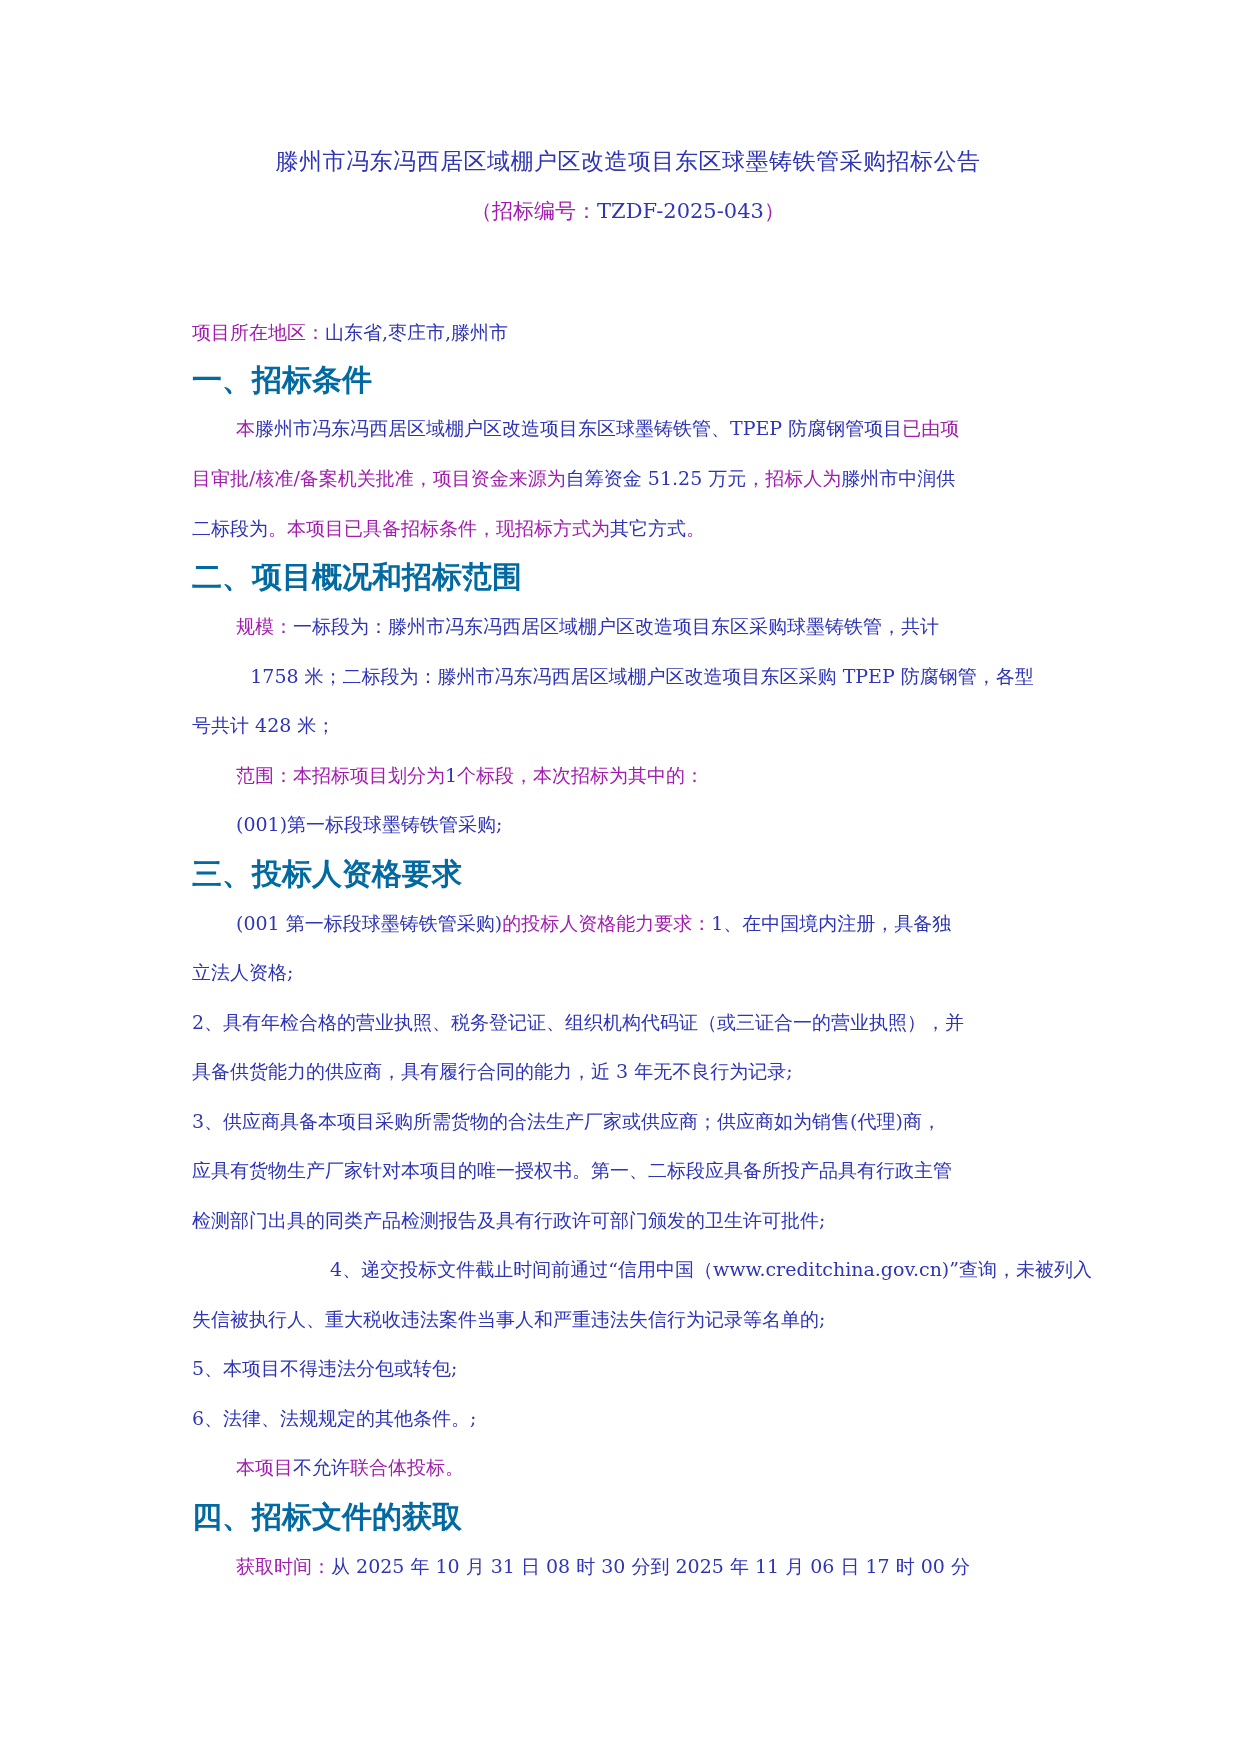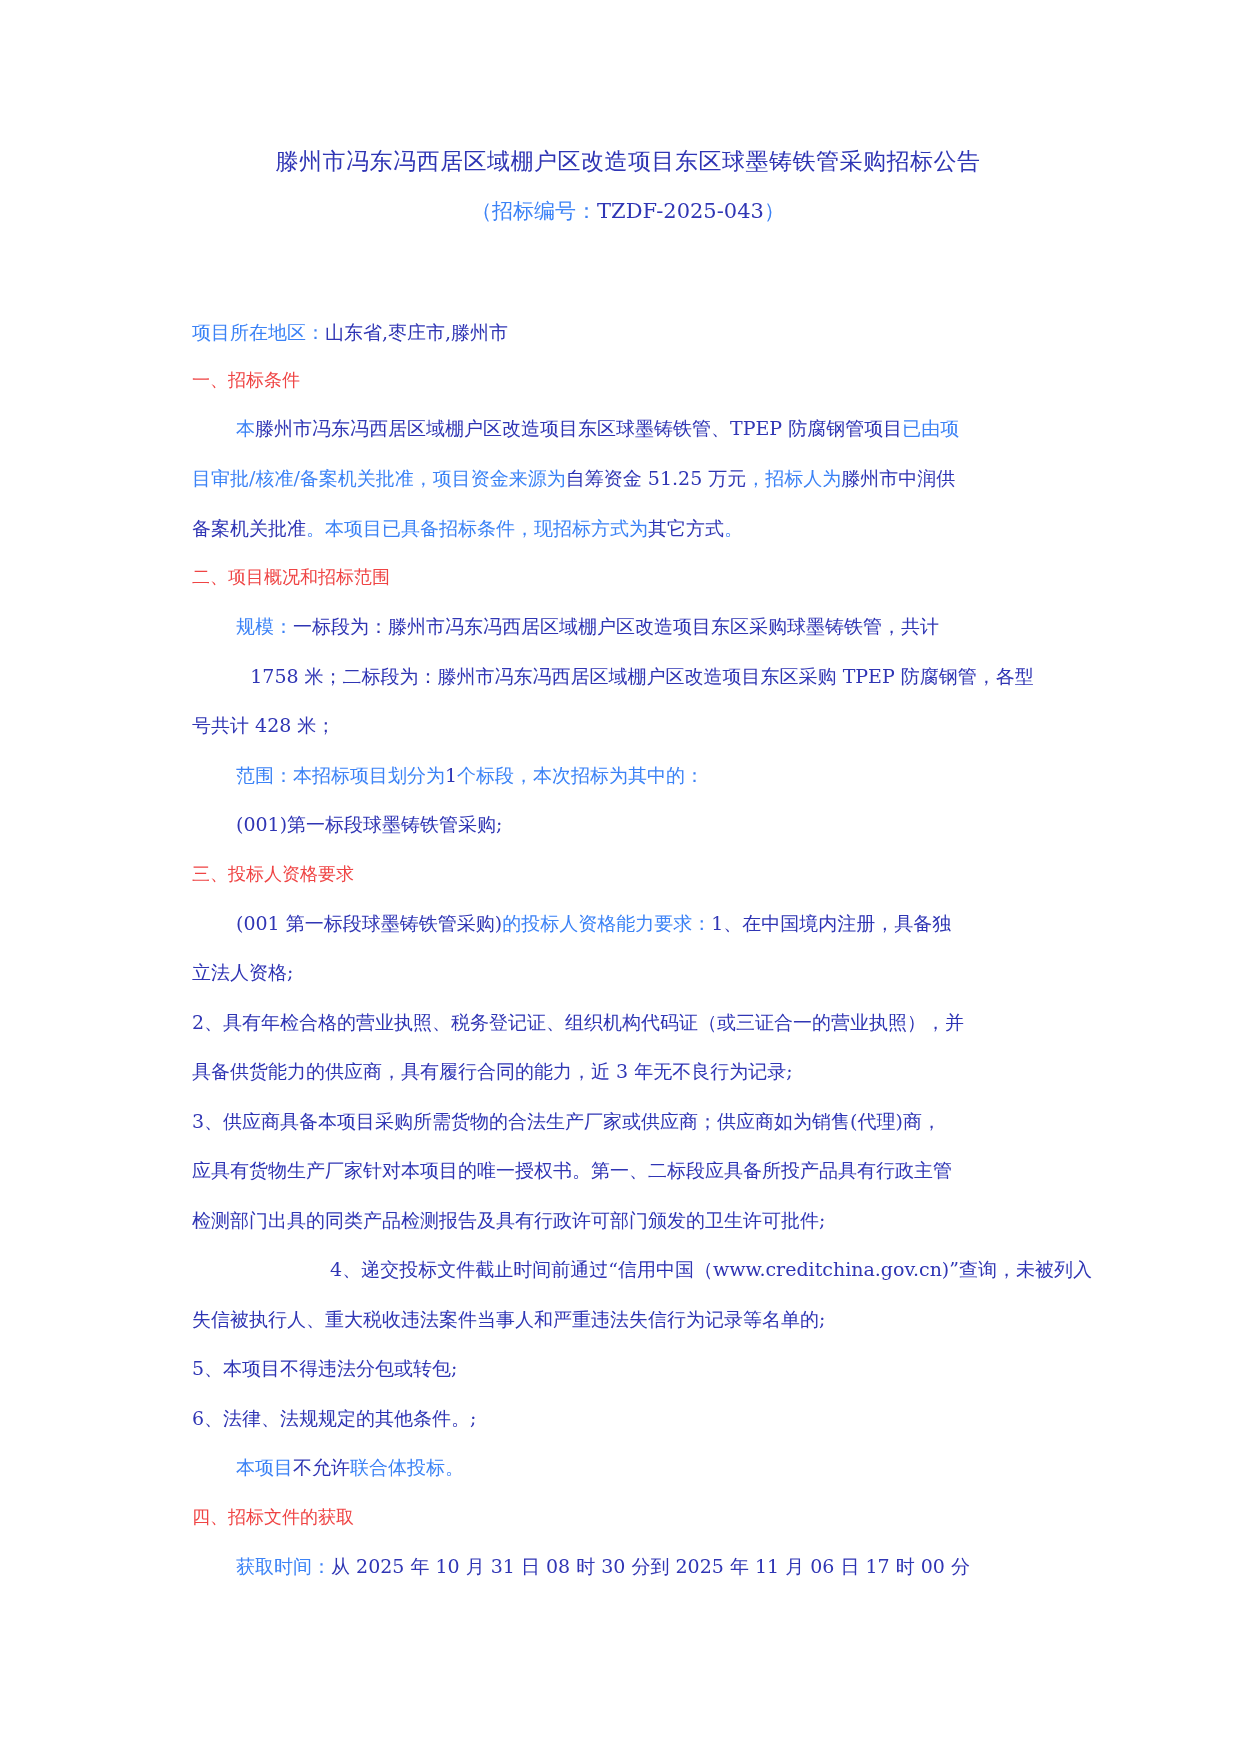--- a/index.html
+++ b/index.html
@@ -16,21 +16,21 @@
       color: #1a1a1a;
     }
     .page {
       position: absolute;
       left: 0; top: 0;
       width: 1040px;
       height: 1759px;
       background: #ffffff;
     }
     .blue { color: #2f35b4; }
-    .black { color: #3b82f6; }
+    .black { color: #a21caf; }
     .italic { }
 
     .doc-title {
       position: absolute;
       left: 0; width: 1256px;
       top: 145px;
       text-align: center;
       font-size: 23px;
       line-height: 32px;
       letter-spacing: 0.5px;
@@ -48,25 +48,25 @@
       left: 192px;
       width: 900px;
       font-size: 19px;
       line-height: 28px;
       white-space: nowrap;
     }
     .indent { left: 236px; }
     .heading {
       position: absolute;
       left: 192px;
-      font-size: 18px;
-      font-weight: normal;
+      font-size: 30px;
+      font-weight: bold;
       font-family: "DejaVu Sans", "Liberation Sans", sans-serif;
       line-height: 30px;
-      color: #ef4444;
+      color: #0369a1;
       white-space: nowrap;
     }
   </style>
 </head>
 <body>
 
 <div class="page">
 
   <div class="doc-title blue">滕州市冯东冯西居区域棚户区改造项目东区球墨铸铁管采购招标公告</div>
 
@@ -79,21 +79,21 @@
   </div>
 
   <div class="heading" style="top:365px;">一、招标条件</div>
   <div class="line indent" style="top:414px;">
     <span class="black">本</span><span class="blue">滕州市冯东冯西居区域棚户区改造项目东区球墨铸铁管、TPEP 防腐钢管项目</span><span class="black">已由项</span>
   </div>
   <div class="line" style="top:464px;">
     <span class="black">目审批/核准/备案机关批准，项目资金来源为</span><span class="blue">自筹资金 51.25 万元</span><span class="black">，招标人为</span><span class="blue">滕州市中润供</span>
   </div>
   <div class="line" style="top:514px;">
-    <span class="blue">备案机关批准</span><span class="black">。本项目已具备招标条件，现招标方式为</span><span class="blue">其它方式</span><span class="black">。</span>
+    <span class="blue">二标段为</span><span class="black">。本项目已具备招标条件，现招标方式为</span><span class="blue">其它方式</span><span class="black">。</span>
   </div>
 
   <div class="heading" style="top:562px;">二、项目概况和招标范围</div>
   <div class="line indent" style="top:612px;">
     <span class="black">规模：</span><span class="blue">一标段为：滕州市冯东冯西居区域棚户区改造项目东区采购球墨铸铁管，共计</span>
   </div>
   <div class="line" style="top:662px;text-align:center;">
     <span class="blue">1758 米；二标段为：滕州市冯东冯西居区域棚户区改造项目东区采购 TPEP 防腐钢管，各型</span>
   </div>
   <div class="line" style="top:711px;">

